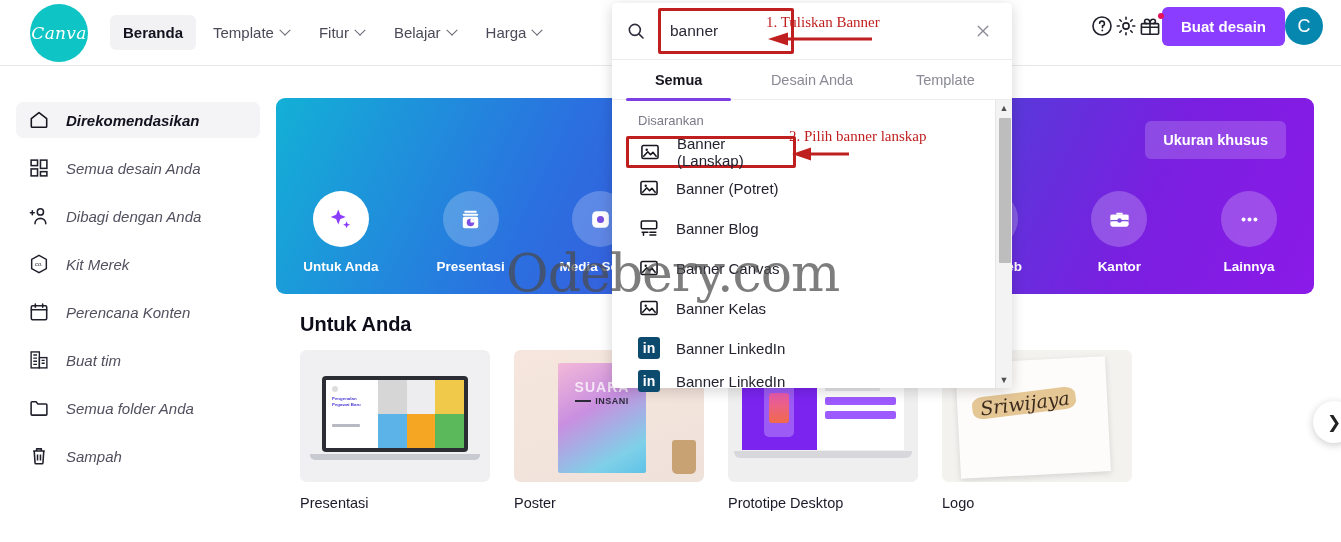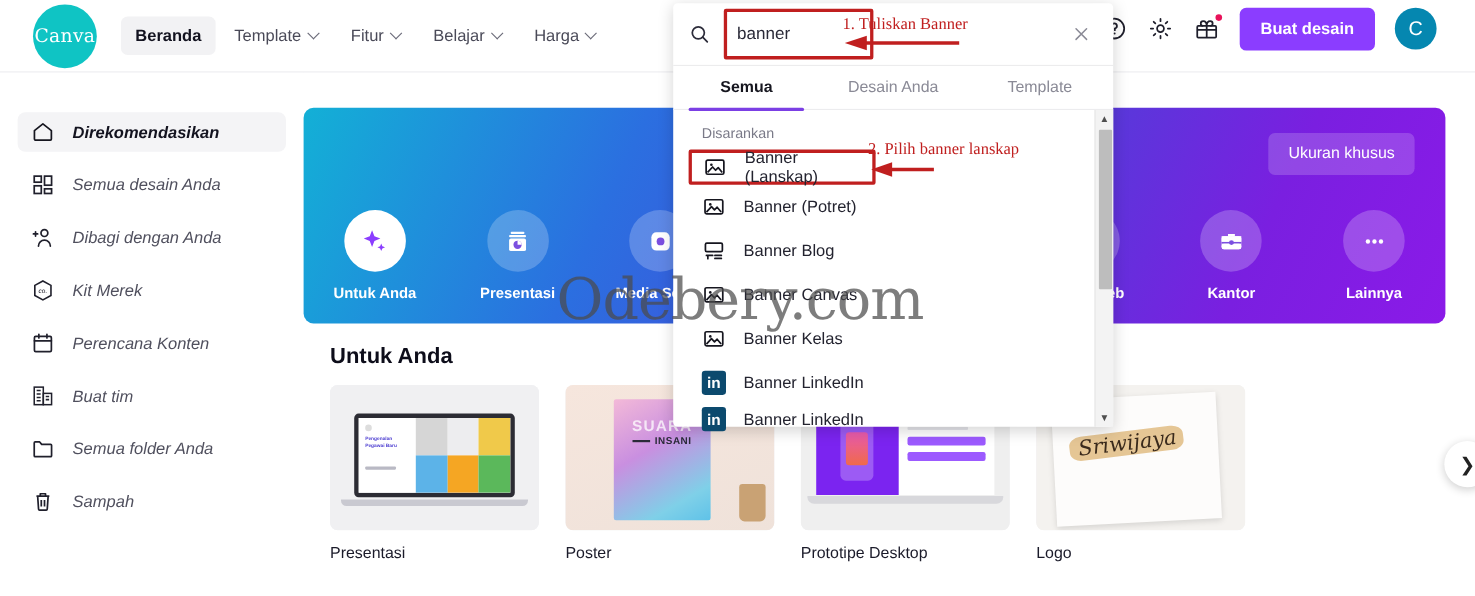--- a/index.html
+++ b/index.html
@@ -14,35 +14,35 @@
   
   .header {
     position: absolute; top: 0; left: 0; width: 1341px; height: 66px;
     background: #fff; border-bottom: 1px solid #e8e8ec;
     display: flex; align-items: center;
   }
   .logo {
     width: 58px; height: 58px; border-radius: 50%;
     background: #0fc4c4; margin-left: 30px;
     display: flex; align-items: center; justify-content: center;
-    color: #fff; font-family: "DejaVu Serif", serif; 
+    color: #fff; font-family: "DejaVu Serif", serif; font-style: italic;
     font-size: 17px; letter-spacing: .3px;
   }
   .nav { display: flex; align-items: center; margin-left: 22px; gap: 4px; }
   .nav-item {
     font-size: 15px; color: #4a4a58; padding: 9px 13px; border-radius: 6px;
     display: flex; align-items: center; gap: 7px; white-space: nowrap;
   }
   .nav-item.active { background: #f2f2f4; color: #12121f; font-weight: bold; }
   .caret { display:inline-block; width:8px; height:8px; border-right:1.6px solid #6a6a78;
            border-bottom:1.6px solid #6a6a78; transform: rotate(45deg) translate(-2px,-2px); }
 
   .header-right {
-    position: absolute; right: 35px; top: 0; height: 52px;
-    display: flex; align-items: center; gap: 18px;
+    position: absolute; right: 18px; top: 0; height: 52px;
+    display: flex; align-items: center; 
   }
   .hicon { width: 24px; height: 24px; position: relative; color:#1f1f2c; }
   .badge-dot { position:absolute; top:-1px; right:-2px; width:6px; height:6px;
                border-radius:50%; background:#e8125a; }
   .btn-primary {
     background: #8b3dff; color: #fff; font-weight: bold; font-size: 15px;
     padding: 11px 19px; border-radius: 6px; border: none; white-space: nowrap;
   }
   .avatar {
     width: 38px; height: 38px; border-radius: 50%; background: #0587b0;
@@ -64,21 +64,21 @@
   .main { position: absolute; left: 276px; top: 66px; width: 1065px; height: 476px;
           background: #fff; }
   .hero {
     position: absolute; left: 0px; top: 32px; width: 1038px; height: 196px;
     border-radius: 9px;
     background: linear-gradient(115deg, #13b0d6 0%, #2b6fe0 28%, #4b43d8 58%, #7a1fe0 82%, #8b1ae8 100%);
     overflow: hidden;
   }
   .hero-size-btn {
     position: absolute; right: 28px; top: 23px;
-    background: rgba(255,255,255,0.18); color:#fff; font-weight: normal;
+    background: rgba(255,255,255,0.18); color:#fff; font-weight: bold;
     font-size: 14.5px; padding: 11px 18px; border-radius: 6px; border:none;
   }
   .cats { position: absolute; left: 0; top: 93px; width: 1038px;
           display: flex; justify-content: space-around; align-items: flex-start; }
   .cat { width: 110px; display: flex; flex-direction: column; align-items: center; gap: 12px; }
   .cat-circle {
     width: 56px; height: 56px; border-radius: 50%;
     background: rgba(255,255,255,0.22);
     display:flex; align-items:center; justify-content:center; color:#fff;
   }

